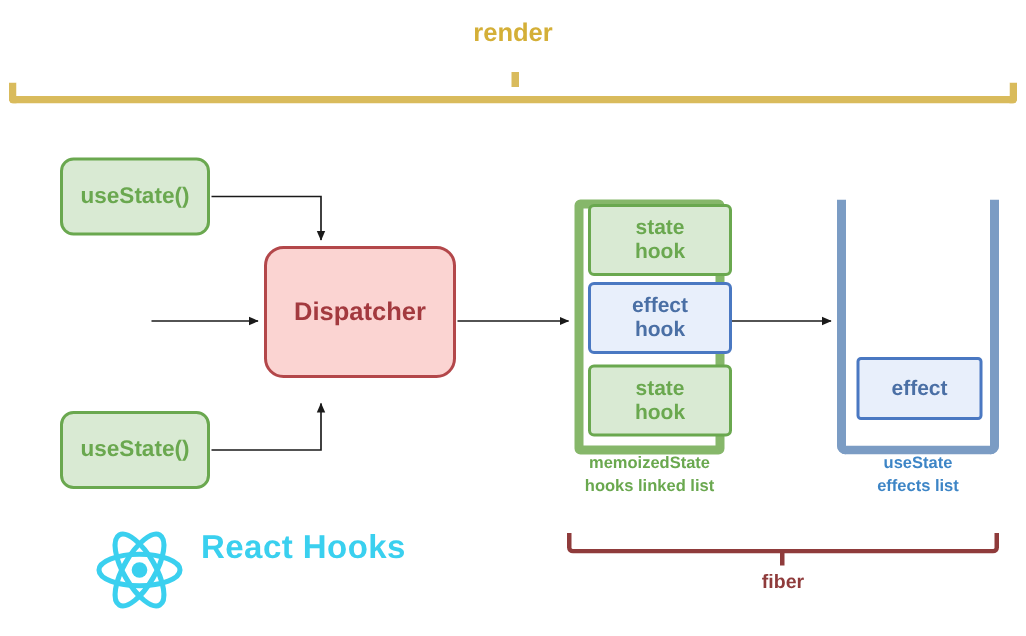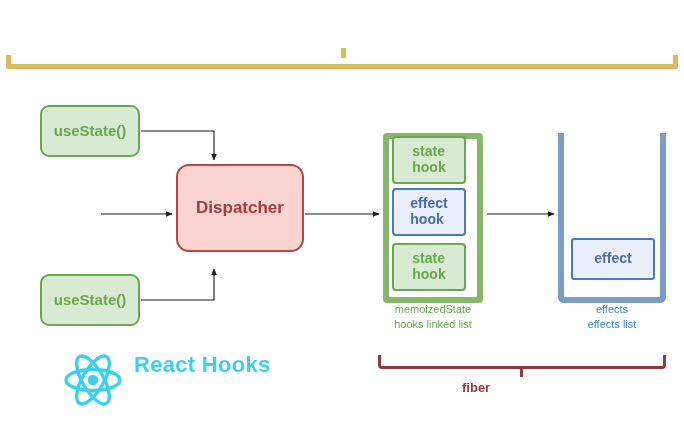--- a/index.html
+++ b/index.html
@@ -8,20 +8,21 @@
     width:684px;height:424px;position:relative;overflow:hidden;
     -webkit-font-smoothing:antialiased;
   }
   #canvas{position:absolute;left:0;top:0;width:684px;height:424px;}
 
   
   .node{
     position:absolute;
     box-sizing:border-box;
     display:flex;align-items:center;justify-content:center;
+    text-align:center;
     border-radius:9px;
     font-weight:bold;
     line-height:1.12;
     user-select:none;
   }
 
   
   .green{
     background:#d9ead3;
     border:2px solid #6aa84f;
@@ -59,21 +60,21 @@
   
   #hooksCol{
     position:absolute;left:383px;top:133px;width:100px;height:170px;
     box-sizing:border-box;
     border:6px solid #86b76a;
     border-radius:4px;
     background:transparent;
   }
   .hookbox{
     position:absolute;
-    width:74px;height:48px;
+    width:96px;height:48px;
     font-size:14px;
     border-radius:4px;
     left:392px;
   }
   #stateHook1{top:136px;}
   #effectHook{top:188px;}
   #stateHook2{top:243px;}
 
   
   #queueCol{
@@ -87,21 +88,21 @@
   #effectBox{
     position:absolute;left:571px;top:238px;
     width:84px;height:42px;
     font-size:14px;border-radius:3px;
   }
 
   
   .caption{
     position:absolute;
     text-align:center;
-    font-weight:normal;
+    font-weight:bold;
     font-size:11px;
     line-height:1.35;
     user-select:none;
   }
   #hooksCaption{
     left:373px;top:302px;width:120px;color:#6aa84f;
   }
   #queueCaption{
     left:548px;top:302px;width:128px;color:#3d85c6;
   }
@@ -132,21 +133,21 @@
     border:3px solid #8f3b3b;
     border-top:none;
     border-radius:0 0 4px 4px;
   }
   #fiberTick{
     position:absolute;left:520px;top:368px;width:3px;height:9px;
     background:#8f3b3b;
   }
   #fiberLabel{
     position:absolute;left:462px;top:380px;width:120px;
-    font-size:13px;font-weight:bold;
+    text-align:center;font-size:13px;font-weight:bold;
     color:#8f3b3b;user-select:none;
   }
 
   
   .conn{position:absolute;}
 
   
   #logo{
     position:absolute;left:62px;top:352px;
     display:flex;align-items:flex-start;gap:10px;
@@ -154,20 +155,21 @@
   #logoText{
     font-size:22px;font-weight:bold;color:#3ad0ef;
     letter-spacing:.3px;user-select:none;
   }
 </style>
 </head>
 <body>
 
 <div id="canvas">
 
+  <div id="renderLabel">render</div>
   <div id="renderBracket"></div>
   <div id="renderTick"></div>
 
   <svg class="conn" width="684" height="424" style="left:0;top:0;" viewBox="0 0 684 424">
     <defs>
       <marker id="ah-dark" markerWidth="7" markerHeight="7" refX="6" refY="3.2" orient="auto" markerUnits="userSpaceOnUse">
         <path d="M0,0.4 L6.5,3.2 L0,6 z" fill="#1a1a1a"></path>
       </marker>
     </defs>
 
@@ -212,21 +214,21 @@
 
   <div class="caption" id="hooksCaption">
     <span>memoizedState</span><br>
     <span>hooks linked list</span>
   </div>
 
   <div id="queueCol"></div>
   <div class="node blue" id="effectBox">effect</div>
 
   <div class="caption" id="queueCaption">
-    <span>effects</span><br>
+    <span>useState</span><br>
     <span>effects list</span>
   </div>
 
   <div id="fiberBracket"></div>
   <div id="fiberTick"></div>
   <div id="fiberLabel">fiber</div>
 
   <div id="logo">
     <svg width="62" height="56" viewBox="0 0 62 56">
       <g fill="none" stroke="#3ad0ef" stroke-width="3.4">

